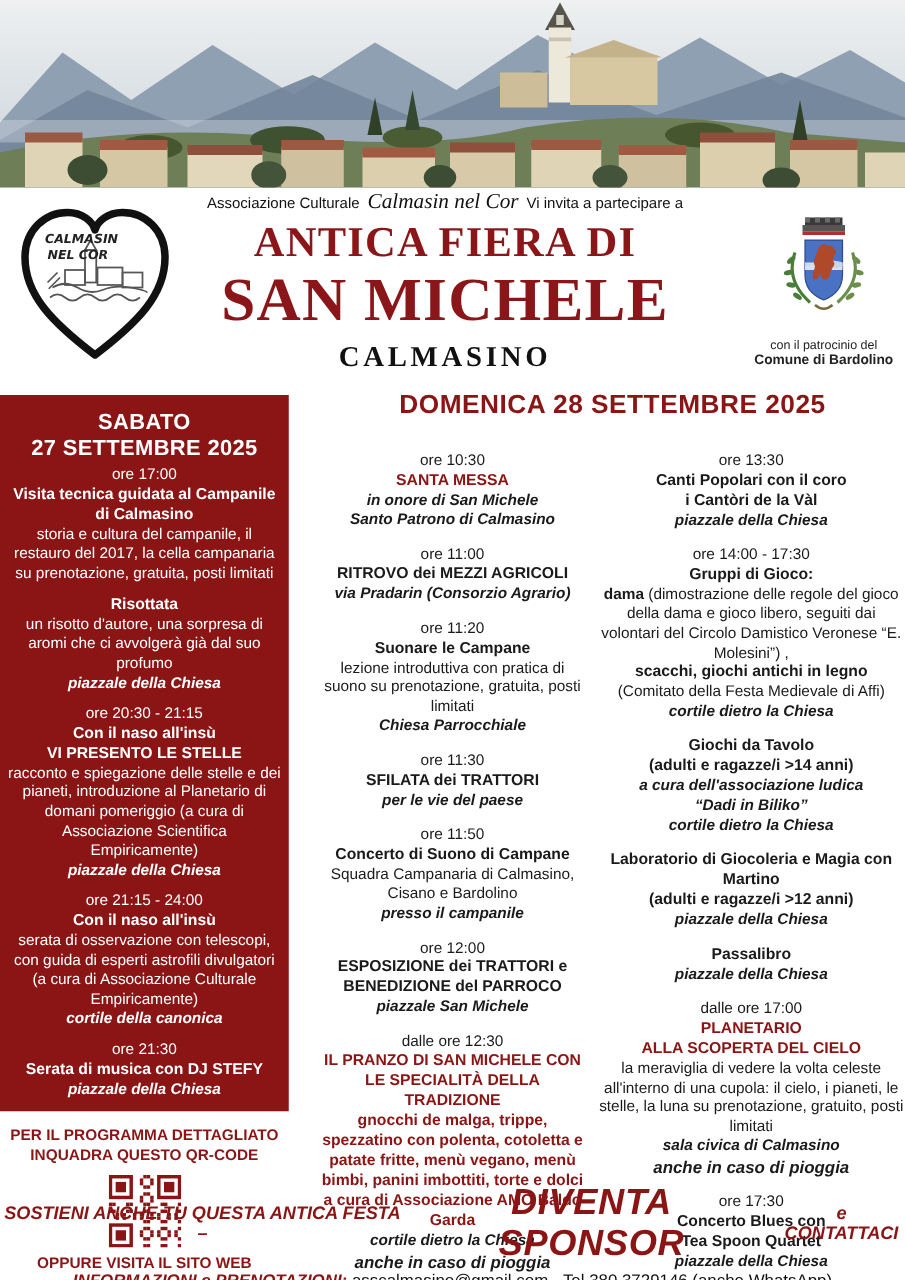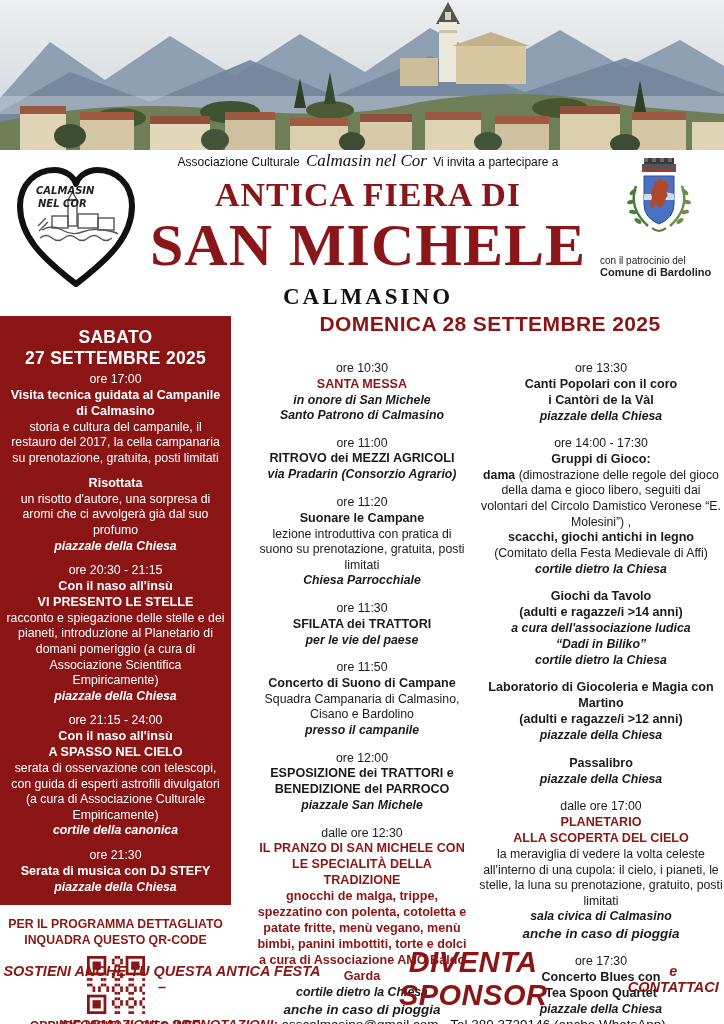--- a/index.html
+++ b/index.html
@@ -8,29 +8,29 @@
   }
   *{box-sizing:border-box;}
   body{margin:0;background:#888;font-family:"Liberation Sans",sans-serif;}
   .poster{position:relative;width:724px;height:1024px;margin:0 auto;background:#fff;overflow:hidden;}
 
   
   .photo{position:absolute;top:0;left:0;width:724px;height:150px;}
 
   
   .heart-logo{position:absolute;top:158px;left:12px;width:128px;height:138px;}
-  .arms{position:absolute;top:156px;left:600px;width:118px;}
+  .arms{position:absolute;top:172px;left:600px;width:118px;text-align:center;}
   .arms .pat1{font-size:10px;color:#222;margin-top:3px;}
   .arms .pat2{font-size:11px;font-weight:bold;color:#222;}
 
-  .header-center{position:absolute;top:151px;left:142px;width:452px;text-align:center;}
+  .header-center{position:absolute;top:151px;left:130px;width:452px;text-align:center;}
   .invite{font-size:12px;color:#111;}
   .invite .org{font-family:"Liberation Serif",serif;font-style:italic;font-size:17px;padding:0 3px;}
   .title1{font-family:"Liberation Serif",serif;font-weight:bold;color:var(--title-red);font-size:34px;letter-spacing:1px;margin-top:6px;line-height:1.05;}
-  .title2{font-family:"Liberation Serif",serif;font-weight:bold;color:var(--title-red);font-size:60px;letter-spacing:1px;line-height:1.0;margin-top:2px;}
+  .title2{font-family:"Liberation Serif",serif;font-weight:bold;color:var(--title-red);font-size:49px;letter-spacing:1px;line-height:1.0;margin-top:2px;}
   .subtitle{font-family:"Liberation Serif",serif;font-weight:bold;color:#111;font-size:23px;letter-spacing:3px;margin-top:9px;}
 
   
   .left-col{position:absolute;top:316px;left:0;width:231px;}
   .saturday{background:var(--maroon);color:#fff;padding:9px 6px 10px 6px;text-align:center;}
   .saturday h2{margin:2px 0 4px 0;font-size:17.5px;line-height:1.18;letter-spacing:.3px;}
   .saturday .event{margin-top:9px;}
   .saturday .line{color:#fff;}
 
   .event{margin-top:11px;}
@@ -207,21 +207,20 @@
           <div class="event">
             <div class="line t">ore 20:30 - 21:15</div>
             <div class="line b">Con il naso all'insù</div>
             <div class="line b">VI PRESENTO LE STELLE</div>
             <div class="line r">racconto e spiegazione delle stelle e dei pianeti, introduzione al Planetario di domani pomeriggio (a cura di Associazione Scientifica Empiricamente)</div>
             <div class="line i">piazzale della Chiesa</div>
           </div>
           <div class="event">
             <div class="line t">ore 21:15 - 24:00</div>
             <div class="line b">Con il naso all'insù</div>
-            <div class="line b">A SPASSO NEL CIELO</div>
             <div class="line r">serata di osservazione con telescopi, con guida di esperti astrofili divulgatori (a cura di Associazione Culturale Empiricamente)</div>
             <div class="line i">cortile della canonica</div>
           </div>
           <div class="event">
             <div class="line t">ore 21:30</div>
             <div class="line b">Serata di musica con DJ STEFY</div>
             <div class="line i">piazzale della Chiesa</div>
           </div>
         </div>
     </aside>

